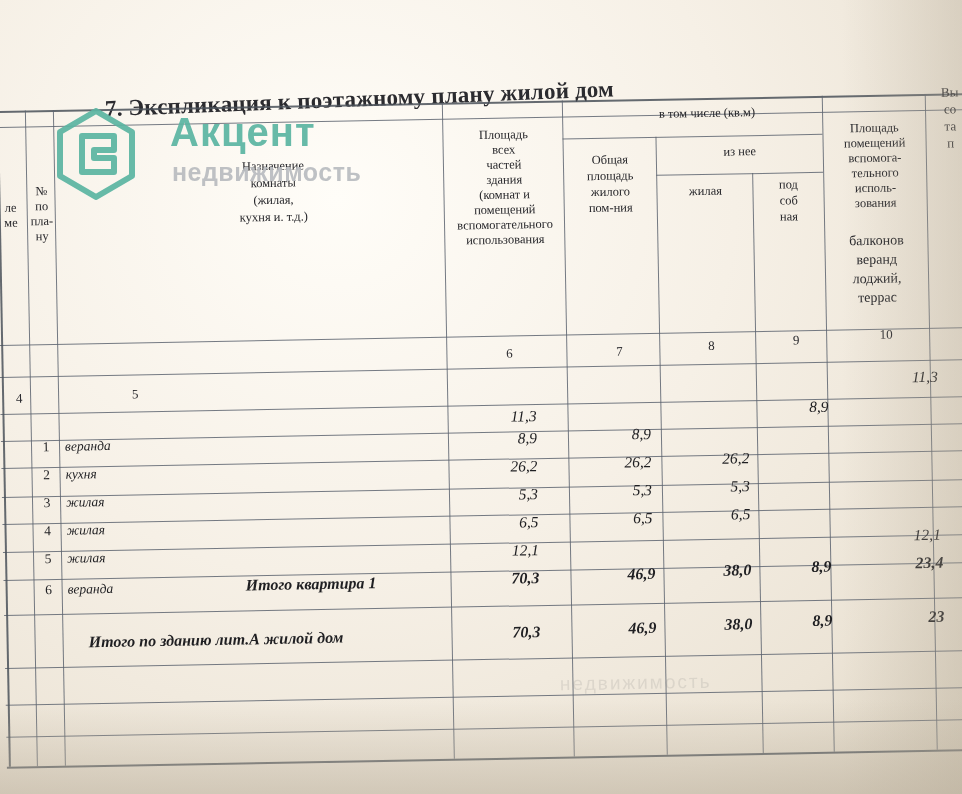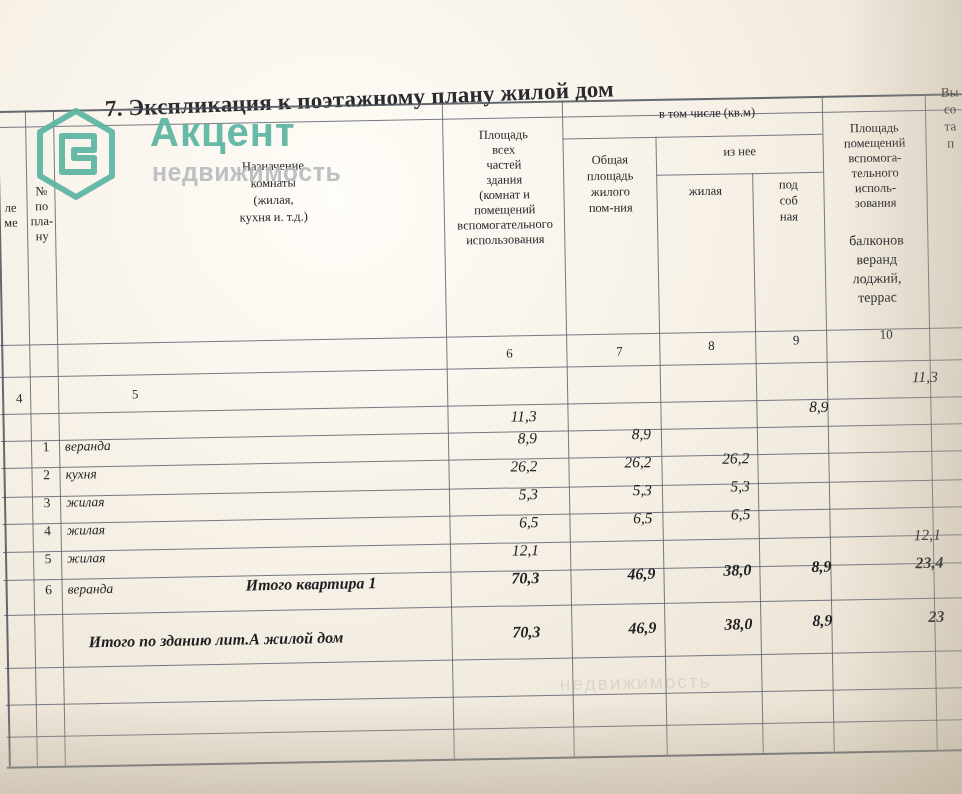--- a/index.html
+++ b/index.html
@@ -115,21 +115,21 @@
   }
   .cell.total {
     font-weight: bold;
     font-style: italic;
     font-size: 16px;
   }
 
   
   #logo {
     position: absolute;
-    left: 32px;
+    left: 52px;
     top: 104px;
     width: 390px;
     height: 110px;
     opacity: 0.92;
   }
   #logo .mark {
     position: absolute;
     left: 0; top: 2px;
     width: 104px; height: 96px;
   }

